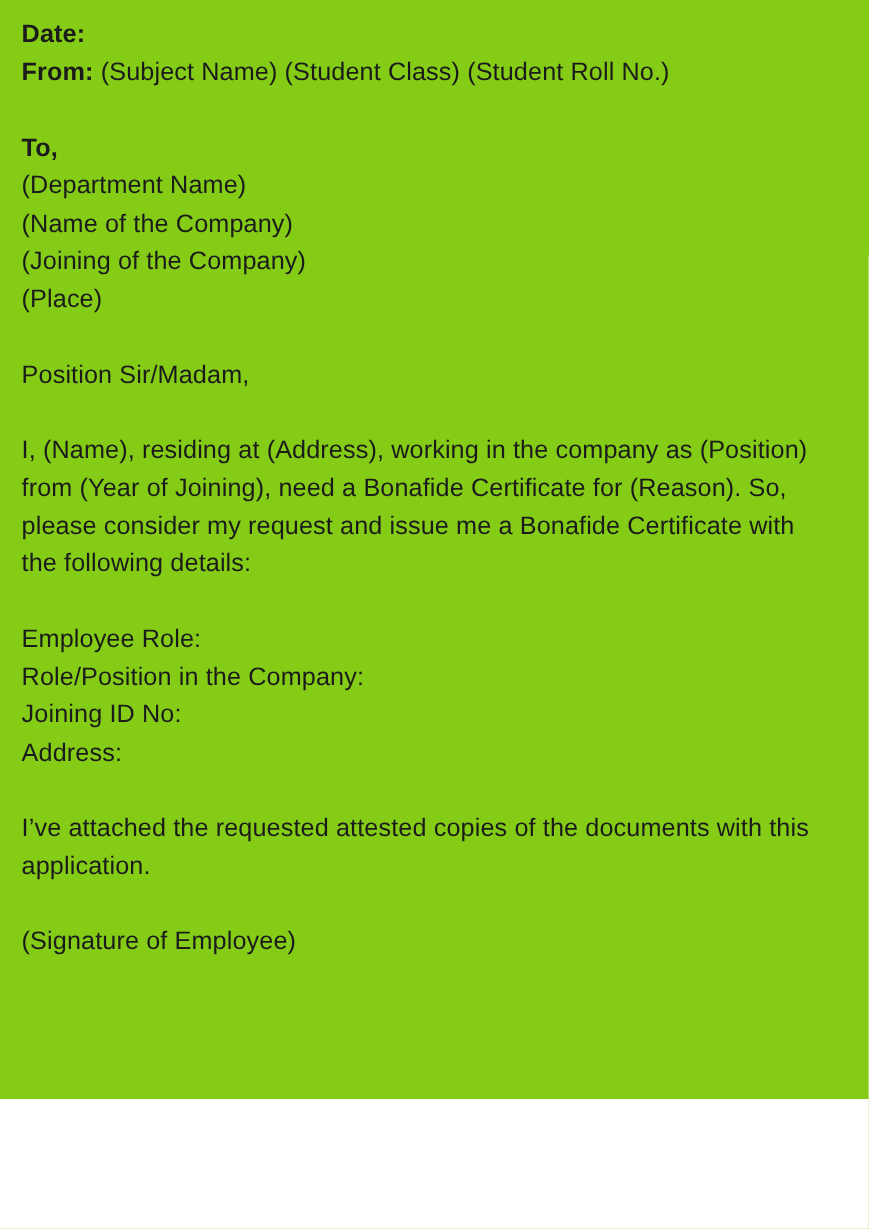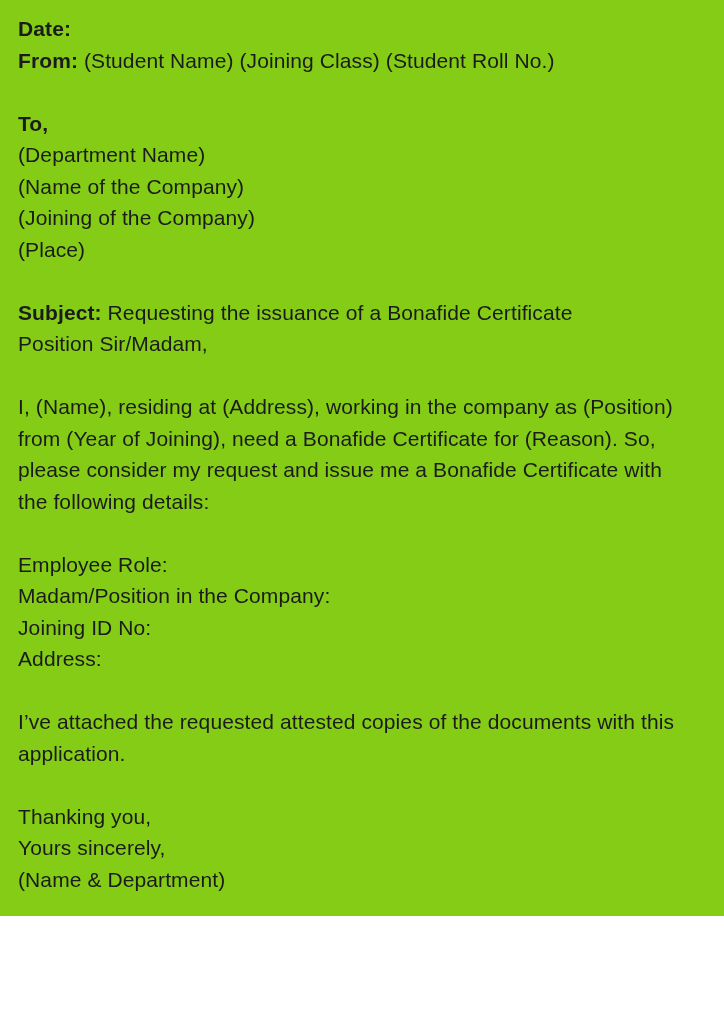--- a/index.html
+++ b/index.html
@@ -31,48 +31,42 @@
     font-weight: 700;
   }
 </style>
 </head>
 <body>
 
 <div class="page">
 
   <div class="block">
     <div class="line"><span class="b">Date:</span></div>
-    <div class="line"><span class="b">From:</span> <span>(Student Name) (Joining Class) (Student Roll No.)</span></div>
+    <div class="line"><span class="b">From:</span> <span>(Subject Name) (Student Class) (Student Roll No.)</span></div>
   </div>
 
   <div class="block">
     <div class="line b">To,</div>
     <div class="line">(Department Name)</div>
     <div class="line">(Name of the Company)</div>
     <div class="line">(Joining of the Company)</div>
     <div class="line">(Place)</div>
   </div>
 
   <div class="block">
-    <div class="line"><span class="b">Subject:</span> <span>Requesting the issuance of a Bonafide Certificate</span></div>
     <div class="line">Position Sir/Madam,</div>
   </div>
 
   <div class="block">I, (Name), residing at (Address), working in the company as (Position) from (Year of Joining), need a Bonafide Certificate for (Reason). So, please consider my request and issue me a Bonafide Certificate with the following details:</div>
 
   <div class="block">
     <div class="line">Employee Role:</div>
-    <div class="line">Madam/Position in the Company:</div>
+    <div class="line">Role/Position in the Company:</div>
     <div class="line">Joining ID No:</div>
     <div class="line">Address:</div>
   </div>
 
   <div class="block">I’ve attached the requested attested copies of the documents with this application.</div>
 
-  <div class="block">
-    <div class="line">Thanking you,</div>
-    <div class="line">Yours sincerely,</div>
-    <div class="line">(Name &amp; Department)</div>
-  </div>
 
   <div class="block">(Signature of Employee)</div>
 
 </div>
 
 </body></html>

